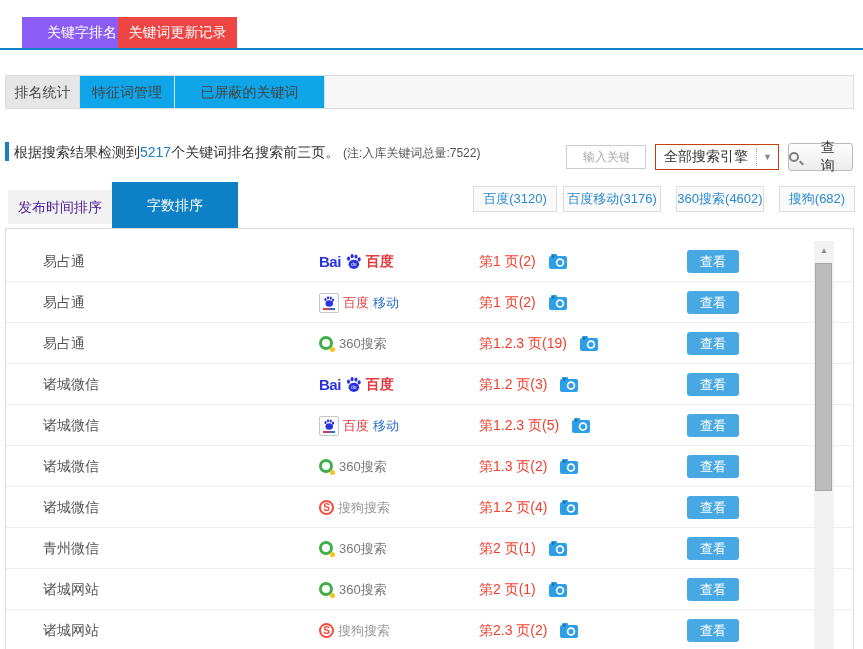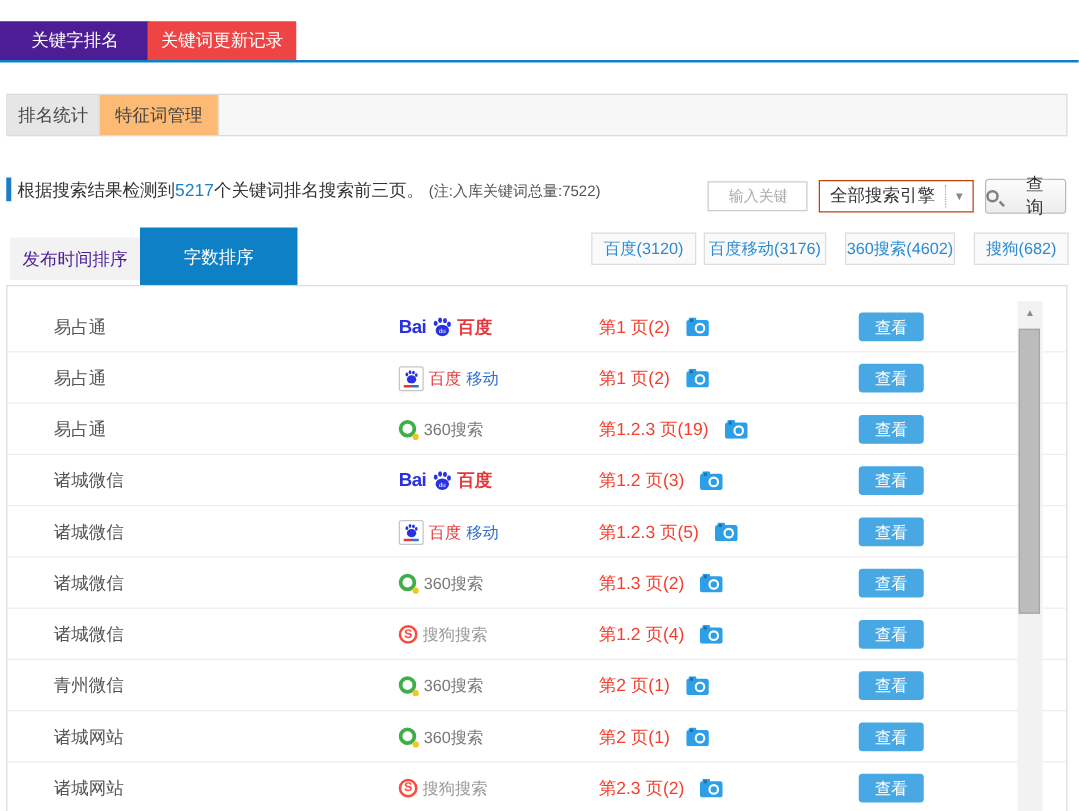--- a/index.html
+++ b/index.html
@@ -3,30 +3,30 @@
 <meta charset="utf-8">
 <style>
   * { margin:0; padding:0; box-sizing:border-box; }
   html,body { width:863px; height:649px; background:#fff; overflow:hidden;
     font-family:"Liberation Sans","DejaVu Sans",sans-serif; }
   body { position:relative; font-size:14px; color:#333; }
 
   
   .top-tab { position:absolute; top:17px; height:31px; line-height:31px;
     text-align:center; color:#fff; font-size:14px; cursor:pointer; }
-  .top-tab.active { left:0; width:120px; background:#4c1d95; }
+  .top-tab.active { left:22px; width:120px; background:#8b5cf6; }
   .top-tab.inactive { left:118px; width:119px; background:#ef4444; }
   .top-underline { position:absolute; left:0; top:48px; width:863px; height:2px;
     background:#0e81c6; }
 
   
   .sub-bar { position:absolute; left:5px; top:75px; width:849px; height:34px;
     border:1px solid #dcdcdc; background:#f7f7f7; display:flex; }
   .sub-tab { height:32px; line-height:32px; text-align:center; font-size:14px;
-    color:#444; background:#fdba74; border-right:1px solid #dcdcdc; cursor:pointer; }
+    color:#444; background:#0ea5e9; border-right:1px solid #dcdcdc; cursor:pointer; }
   .sub-tab.active { background:#e6e6e6; }
   .sub-tab.w1 { width:74px; } .sub-tab.w2 { width:95px; } .sub-tab.w3 { width:150px; }
 
   
   .stats-bar-mark { position:absolute; left:5px; top:142px; width:4px; height:19px;
     background:#1a7dc5; }
   .stats-text { position:absolute; left:14px; top:144px; font-size:14px; color:#333;
     white-space:nowrap; }
   .stats-text .count { color:#1a7dc5; }
   .stats-text .note { font-size:12px; color:#555; }
@@ -117,20 +117,21 @@
 </head>
 <body>
 
 <div class="top-tab active">关键字排名</div>
 <div class="top-tab inactive">关键词更新记录</div>
 <div class="top-underline"></div>
 
 <div class="sub-bar">
   <div class="sub-tab w1 active">排名统计</div>
   <div class="sub-tab w2">特征词管理</div>
+  <div class="sub-tab w3">已屏蔽的关键词</div>
 </div>
 
 <div class="stats-bar-mark"></div>
 <div class="stats-text">
   <span>根据搜索结果检测到</span><span class="count">5217</span><span>个关键词排名搜索前三页。</span>
   <span class="note">(注:入库关键词总量:7522)</span>
 </div>
 
 <input class="kw-input" type="text" placeholder="输入关键词" style="">
 <div class="engine-select">

